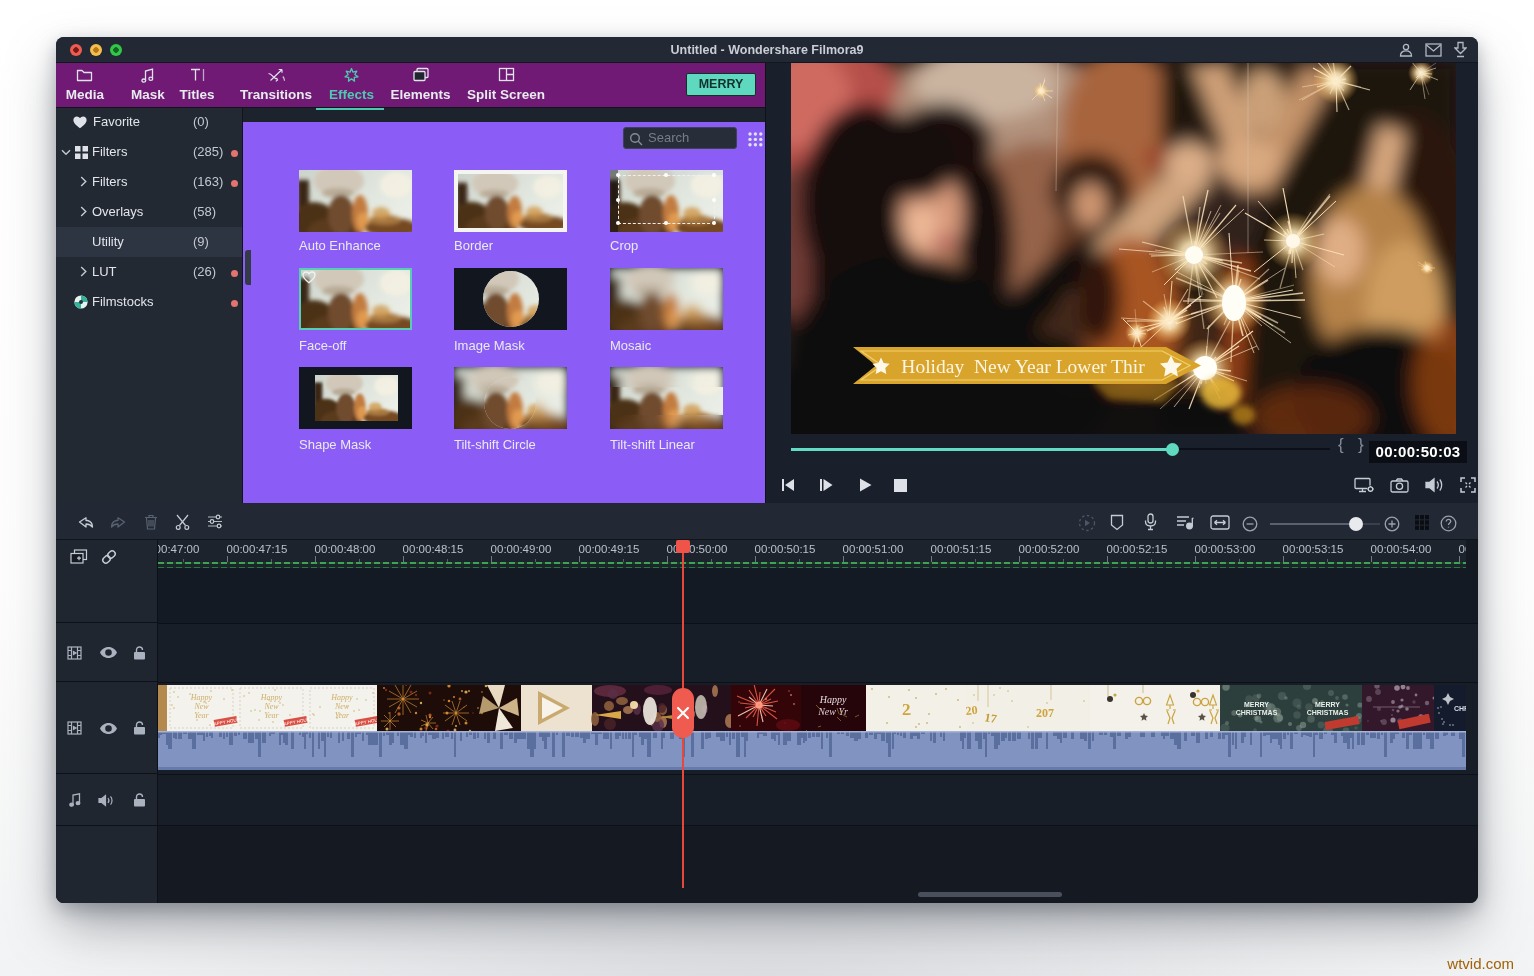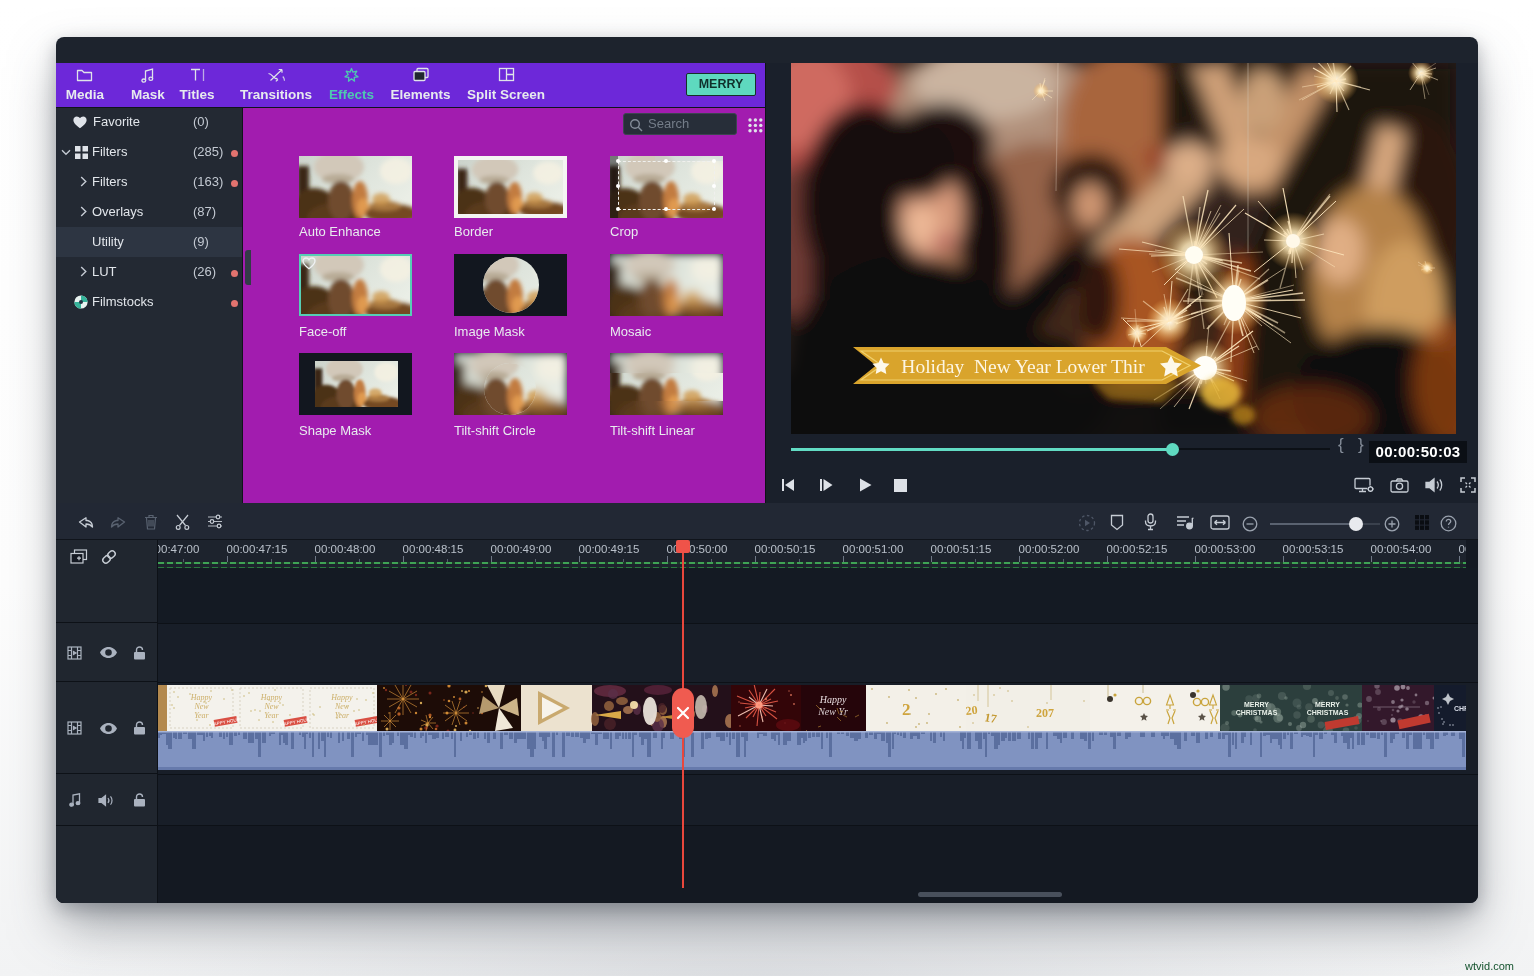--- a/index.html
+++ b/index.html
@@ -16,37 +16,37 @@
 }
 .abs { position:absolute; }
 
 .titlebar { position:absolute; left:0; top:0; width:100%; height:26px; background:#222834; border-bottom:1px solid #12161e; }
 .tl { position:absolute; top:6.5px; width:12px; height:12px; border-radius:50%; }
 .tl.r { left:14px; background:radial-gradient(circle at 50% 50%, #741b16 0 2.5px, #ee5b50 3px); }
 .tl.y { left:34px; background:radial-gradient(circle at 50% 50%, #b57714 0 2.5px, #f5bd4f 3px); }
 .tl.g { left:54px; background:radial-gradient(circle at 50% 50%, #156323 0 2.5px, #33c748 3px); }
 .wtitle { position:absolute; top:0; left:0; width:1422px; text-align:center; line-height:26px; font-size:12.5px; font-weight:bold; color:#c9cdd5; }
 
-.navbar { position:absolute; left:0; top:26px; width:709px; height:45px; background:#6d28d9; border-bottom:1px solid #10141b; }
+.navbar { position:absolute; left:0; top:26px; width:709px; height:45px; background:#701a75; border-bottom:1px solid #10141b; }
 .tab { position:absolute; top:0; height:45px; text-align:center; color:#e7eaee; }
 .tab .ic { position:absolute; top:4px; left:0; right:0; height:18px; }
 .tab .tx { position:absolute; top:24px; left:0; right:0; font-size:13.5px; font-weight:bold; white-space:nowrap; }
 .tab.sel { color:#4fc8b0; }
 .underline { position:absolute; left:260px; top:44.5px; width:68px; height:2.5px; background:#4fc8b0; }
 .exportbtn { position:absolute; left:630px; top:10px; width:70px; height:23px; background:#5ed9bf; border:1px solid #163029;
   color:#10312c; font-size:12.5px; font-weight:bold; text-align:center; line-height:21px; border-radius:2px; }
 
 .sidebar { position:absolute; left:0; top:71px; width:187px; height:395px; background:#232933; border-right:1px solid #10141b; }
 .srow { position:absolute; left:0; width:186px; height:30px; line-height:30px; font-size:13px; color:#e2e6eb; }
 .srow .cnt { position:absolute; left:137px; color:#c3c9d2; }
 .srow .dot { position:absolute; left:175px; top:13px; width:7px; height:7px; border-radius:50%; background:#e2736f; }
 .srow.hl { background:#2d3542; }
 .handle { z-index:5; position:absolute; left:189px; top:213px; width:6px; height:35px; background:#333b47; border-radius:3px 0 0 3px; }
 
-.fxpanel { position:absolute; left:187px; top:71px; width:522px; height:395px; background:#a21caf; }
+.fxpanel { position:absolute; left:187px; top:85px; width:522px; height:395px; background:#8b5cf6; }
 .searchbox { position:absolute; left:380px; top:5px; width:114px; height:22px; background:#272e39; border:1px solid #3c4450; border-radius:3px;
   color:#747d89; font-size:13px; line-height:20px; }
 .searchbox span { margin-left:24px; }
 .thumb { position:absolute; width:113px; height:62px; overflow:hidden; background:#11161d; }
 .thlabel { position:absolute; width:140px; font-size:13px; color:#e8ebef; }
 
 .preview { position:absolute; left:709px; top:26px; width:713px; height:440px; background:#1a202b; border-left:1px solid #0e1218; }
 .videobox { position:absolute; left:25px; top:0px; width:665px; height:371px; background:#000; }
 .seekrow { position:absolute; left:0; top:371px; width:713px; height:33px; }
 .controls { position:absolute; left:0; top:404px; width:713px; height:36px; }
@@ -66,29 +66,47 @@
 .gd2 { position:absolute; left:0; top:4.5px; width:100%; height:1.5px;
   background:repeating-linear-gradient(90deg,#2a7a40 0 6px, #1a3424 6px 9px); }
 .trackrow { position:absolute; left:102px; width:1320px; background:#181e28; }
 .hdrcell { position:absolute; left:0; width:102px; background:#20262f; border-bottom:1px solid #0d1117; border-right:1px solid #0d1117; }
 .clipstrip { position:absolute; left:102px; top:182px; width:1308px; height:46px; overflow:hidden; }
 .waveband { position:absolute; left:102px; top:228px; width:1308px; height:39px; overflow:hidden; }
 .playline { position:absolute; left:626px; top:37px; width:1.5px; height:348px; background:#e8473c; z-index:30; }
 .playmark { position:absolute; left:620px; top:37px; width:14px; height:13px; background:#ef5349; border-radius:2px; z-index:31; }
 .xbadge { position:absolute; left:616px; top:185px; width:22px; height:50px; background:#f05b50; border-radius:11px; z-index:32; }
 .hscroll { position:absolute; left:862px; top:389px; width:144px; height:5px; background:#49505c; border-radius:2.5px; }
-.wtvid { position:absolute; right:20px; bottom:4px; font-size:11px; color:#14532d; }
+.wtvid { position:absolute; right:20px; bottom:4px; font-size:15px; color:#a16207; }
 svg { display:block; }
 .icon { position:absolute; }
 </style>
 </head>
 <body>
 <div class="page-shade"></div>
 <div class="win">
 
+  <div class="titlebar">
+    <div class="tl r"></div>
+      <div class="tl y"></div>
+      <div class="tl g"></div>
+    <div class="wtitle">Untitled - Wondershare Filmora9</div>
+    <svg class="icon" style="left:1342px;top:5px" width="16" height="16" viewBox="0 0 16 16" fill="none" stroke="#b3b9c3" stroke-width="1.3">
+      <circle cx="8" cy="5" r="2.6"></circle>
+        <path d="M2.5 14 C2.5 10.5 4.5 8.8 8 8.8 C11.5 8.8 13.5 10.5 13.5 14 Z"></path>
+    </svg>
+    <svg class="icon" style="left:1369px;top:6px" width="17" height="14" viewBox="0 0 17 14" fill="none" stroke="#b3b9c3" stroke-width="1.3">
+      <rect x="1" y="1" width="15" height="12"></rect>
+        <path d="M1.5 2 L8.5 8 L15.5 2"></path>
+    </svg>
+    <svg class="icon" style="left:1398px;top:4px" width="13" height="17" viewBox="0 0 13 17" fill="none" stroke="#b3b9c3" stroke-width="1.3">
+      <path d="M4 1.5 H9 V7 H12 L6.5 12.5 L1 7 H4 Z"></path>
+        <path d="M3 15.5 H10"></path>
+    </svg>
+  </div>
 
   <div class="navbar" id="navbar">
       <div class="tab" style="left:0.0px;width:58px">
         <div class="ic" style="display:flex;justify-content:center">
           <svg width="18" height="16" viewBox="0 0 18 16" fill="none" stroke="#dfe3e9" stroke-width="1.3">
             <path d="M1.5 3.5 V13.5 H15.5 V5.5 H8 L6 3.5 Z" stroke-linejoin="round"></path>
           </svg>
         </div>
         <div class="tx">Media</div>
       </div>
@@ -182,21 +200,21 @@
         <span class="cnt">(163)</span>
         <span class="dot"></span>
       </div>
       <div class="abs" style="left:0;top:59px;width:40px;height:30px">
         <svg class="icon" style="left:24px;top:9px" width="7" height="11" viewBox="0 0 7 11" fill="none" stroke="#c3c9d2" stroke-width="1.4">
           <path d="M1.2 1 L5.8 5.5 L1.2 10"></path>
         </svg>
       </div>
       <div class="srow" style="top:89px">
         <span style="position:absolute;left:36px">Overlays</span>
-        <span class="cnt">(87)</span>
+        <span class="cnt">(58)</span>
       </div>
       <div class="abs" style="left:0;top:89px;width:40px;height:30px">
         <svg class="icon" style="left:24px;top:9px" width="7" height="11" viewBox="0 0 7 11" fill="none" stroke="#c3c9d2" stroke-width="1.4">
           <path d="M1.2 1 L5.8 5.5 L1.2 10"></path>
         </svg>
       </div>
       <div class="srow hl" style="top:119px">
         <span style="position:absolute;left:36px">Utility</span>
         <span class="cnt">(9)</span>
       </div>

